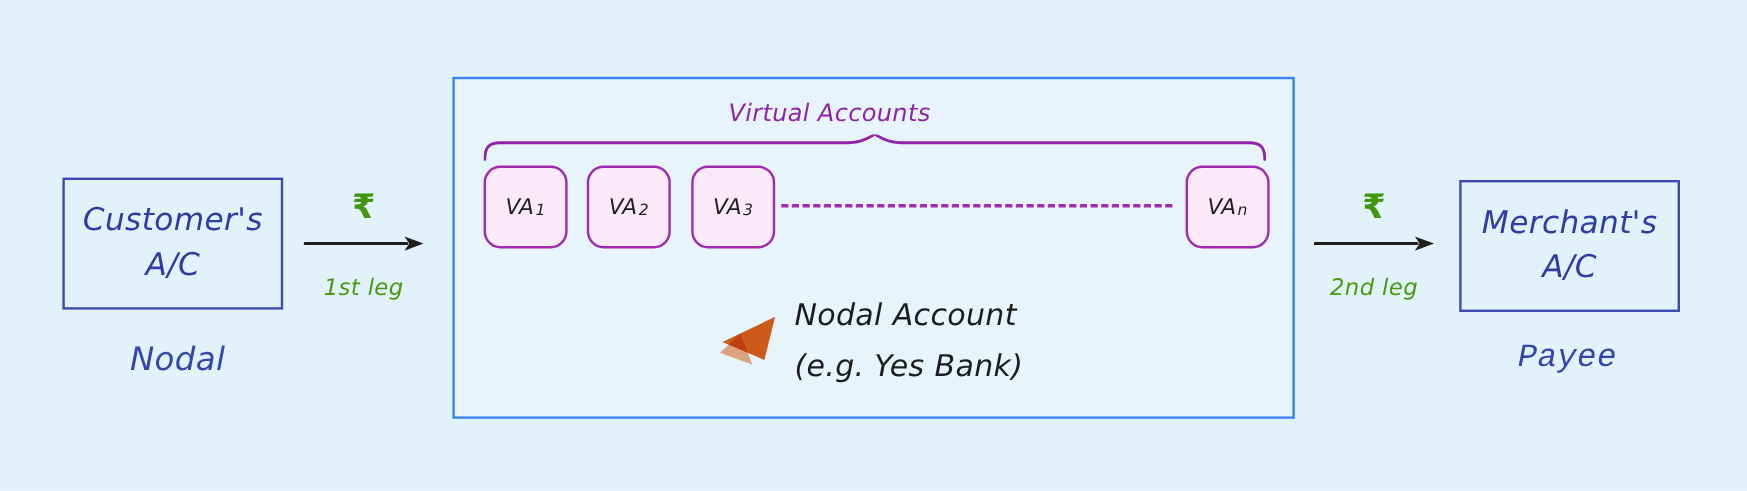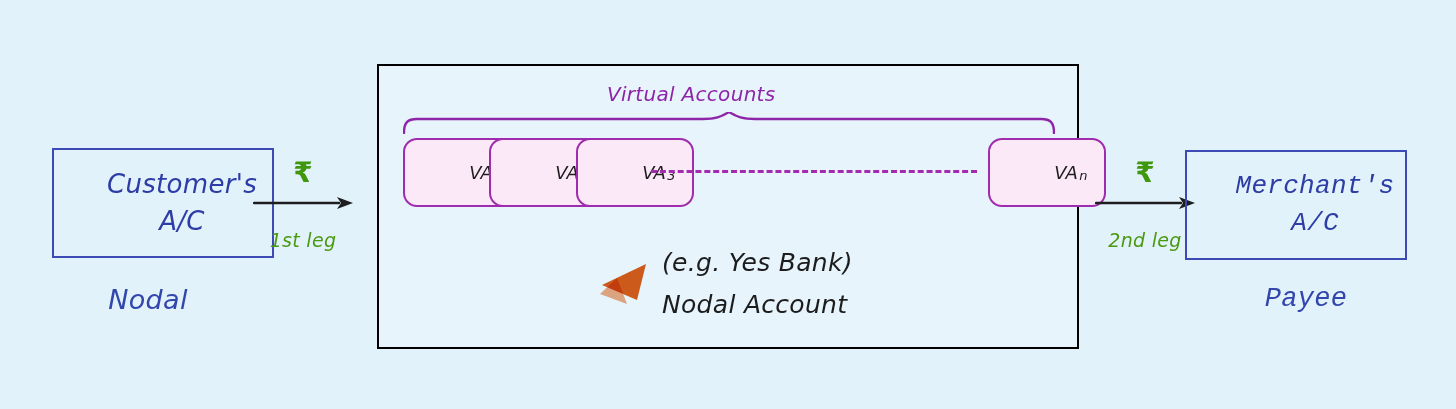--- a/index.html
+++ b/index.html
@@ -23,25 +23,24 @@
     height: 106px;
     border: 2px solid #3c4bb3;
     color: #2d3da5;
     display: flex;
     flex-direction: column;
     align-items: center;
     justify-content: center;
     gap: 5px;
     font-size: 26px;
     background: transparent;
-    padding-left: 38px;
   }
   .acct-box .line { line-height: 1.2; }
   .customer-box { left: 52px; top: 148px; }
-  .merchant-box { left: 1185px; top: 150px; font-family: Liberation Mono, monospace; }
+  .merchant-box { left: 1216px; top: 150px; }
 
   .caption {
     position: absolute;
     width: 180px;
     top: 284px;
     text-align: center;
     font-size: 27px;
     color: #3246ad;
   }
   .payer-caption { left: 58px; }
@@ -70,21 +69,21 @@
     color: #4a9a10;
     display: block;
     margin-top: 19px;
   }
 
   
   .nodal-box {
     position: absolute;
     left: 377px; top: 64px;
     width: 698px; height: 281px;
-    border: 2px solid #000000;
+    border: 2px solid #3b82f6;
     background: #e7f4fc;
   }
   .brace-label {
     position: absolute;
     left: 228px; top: 16px;
     width: 160px;
     text-align: center;
     font-size: 20px;
     color: #8e24a8;
     white-space: nowrap;
@@ -96,21 +95,20 @@
     top: 72px;
     width: 66px; height: 65px;
     border: 2px solid #a02bae;
     border-radius: 14px;
     background: #fbe9f7;
     display: flex;
     align-items: center;
     justify-content: center;
     font-size: 18px;
     color: #1e1e1e;
-    padding-left: 48px;
   }
   .va-1 { left: 24px; }
   .va-2 { left: 110px; }
   .va-3 { left: 197px; }
   .va-n { left: 609px; }
   .va-sub { font-size: 13px; position: relative; top: 3px; margin-left: 1px; }
 
   .va-dashes {
     position: absolute;
     left: 272px; top: 104px;
@@ -175,22 +173,22 @@
     </div>
 
     <div class="va-dashes"></div>
 
     <svg class="nodal-icon" width="50" height="44" viewBox="0 0 50 44">
       <polygon points="46,2 37,38 2,23" fill="#cb5a1b"></polygon>
       <polygon points="0,32 17,16 27,42" fill="#f2a174" style="mix-blend-mode:multiply" opacity="0.9"></polygon>
     </svg>
 
     <div class="nodal-title-block hand">
+      <div>Nodal Account</div>
       <div>(e.g. Yes Bank)</div>
-      <div>Nodal Account</div>
     </div>
   </div>
 
   <div class="leg leg-2">
     <span class="rupee">₹</span>
     <svg class="arrow-svg" width="100" height="14" viewBox="0 0 100 14">
       <line x1="1" y1="7" x2="86" y2="7" stroke="#1e1e1e" stroke-width="2.5" stroke-linecap="round"></line>
       <polygon points="84,1 100,7 84,13 88,7" fill="#1e1e1e"></polygon>
     </svg>
     <span class="leg-label hand">2nd leg</span>

